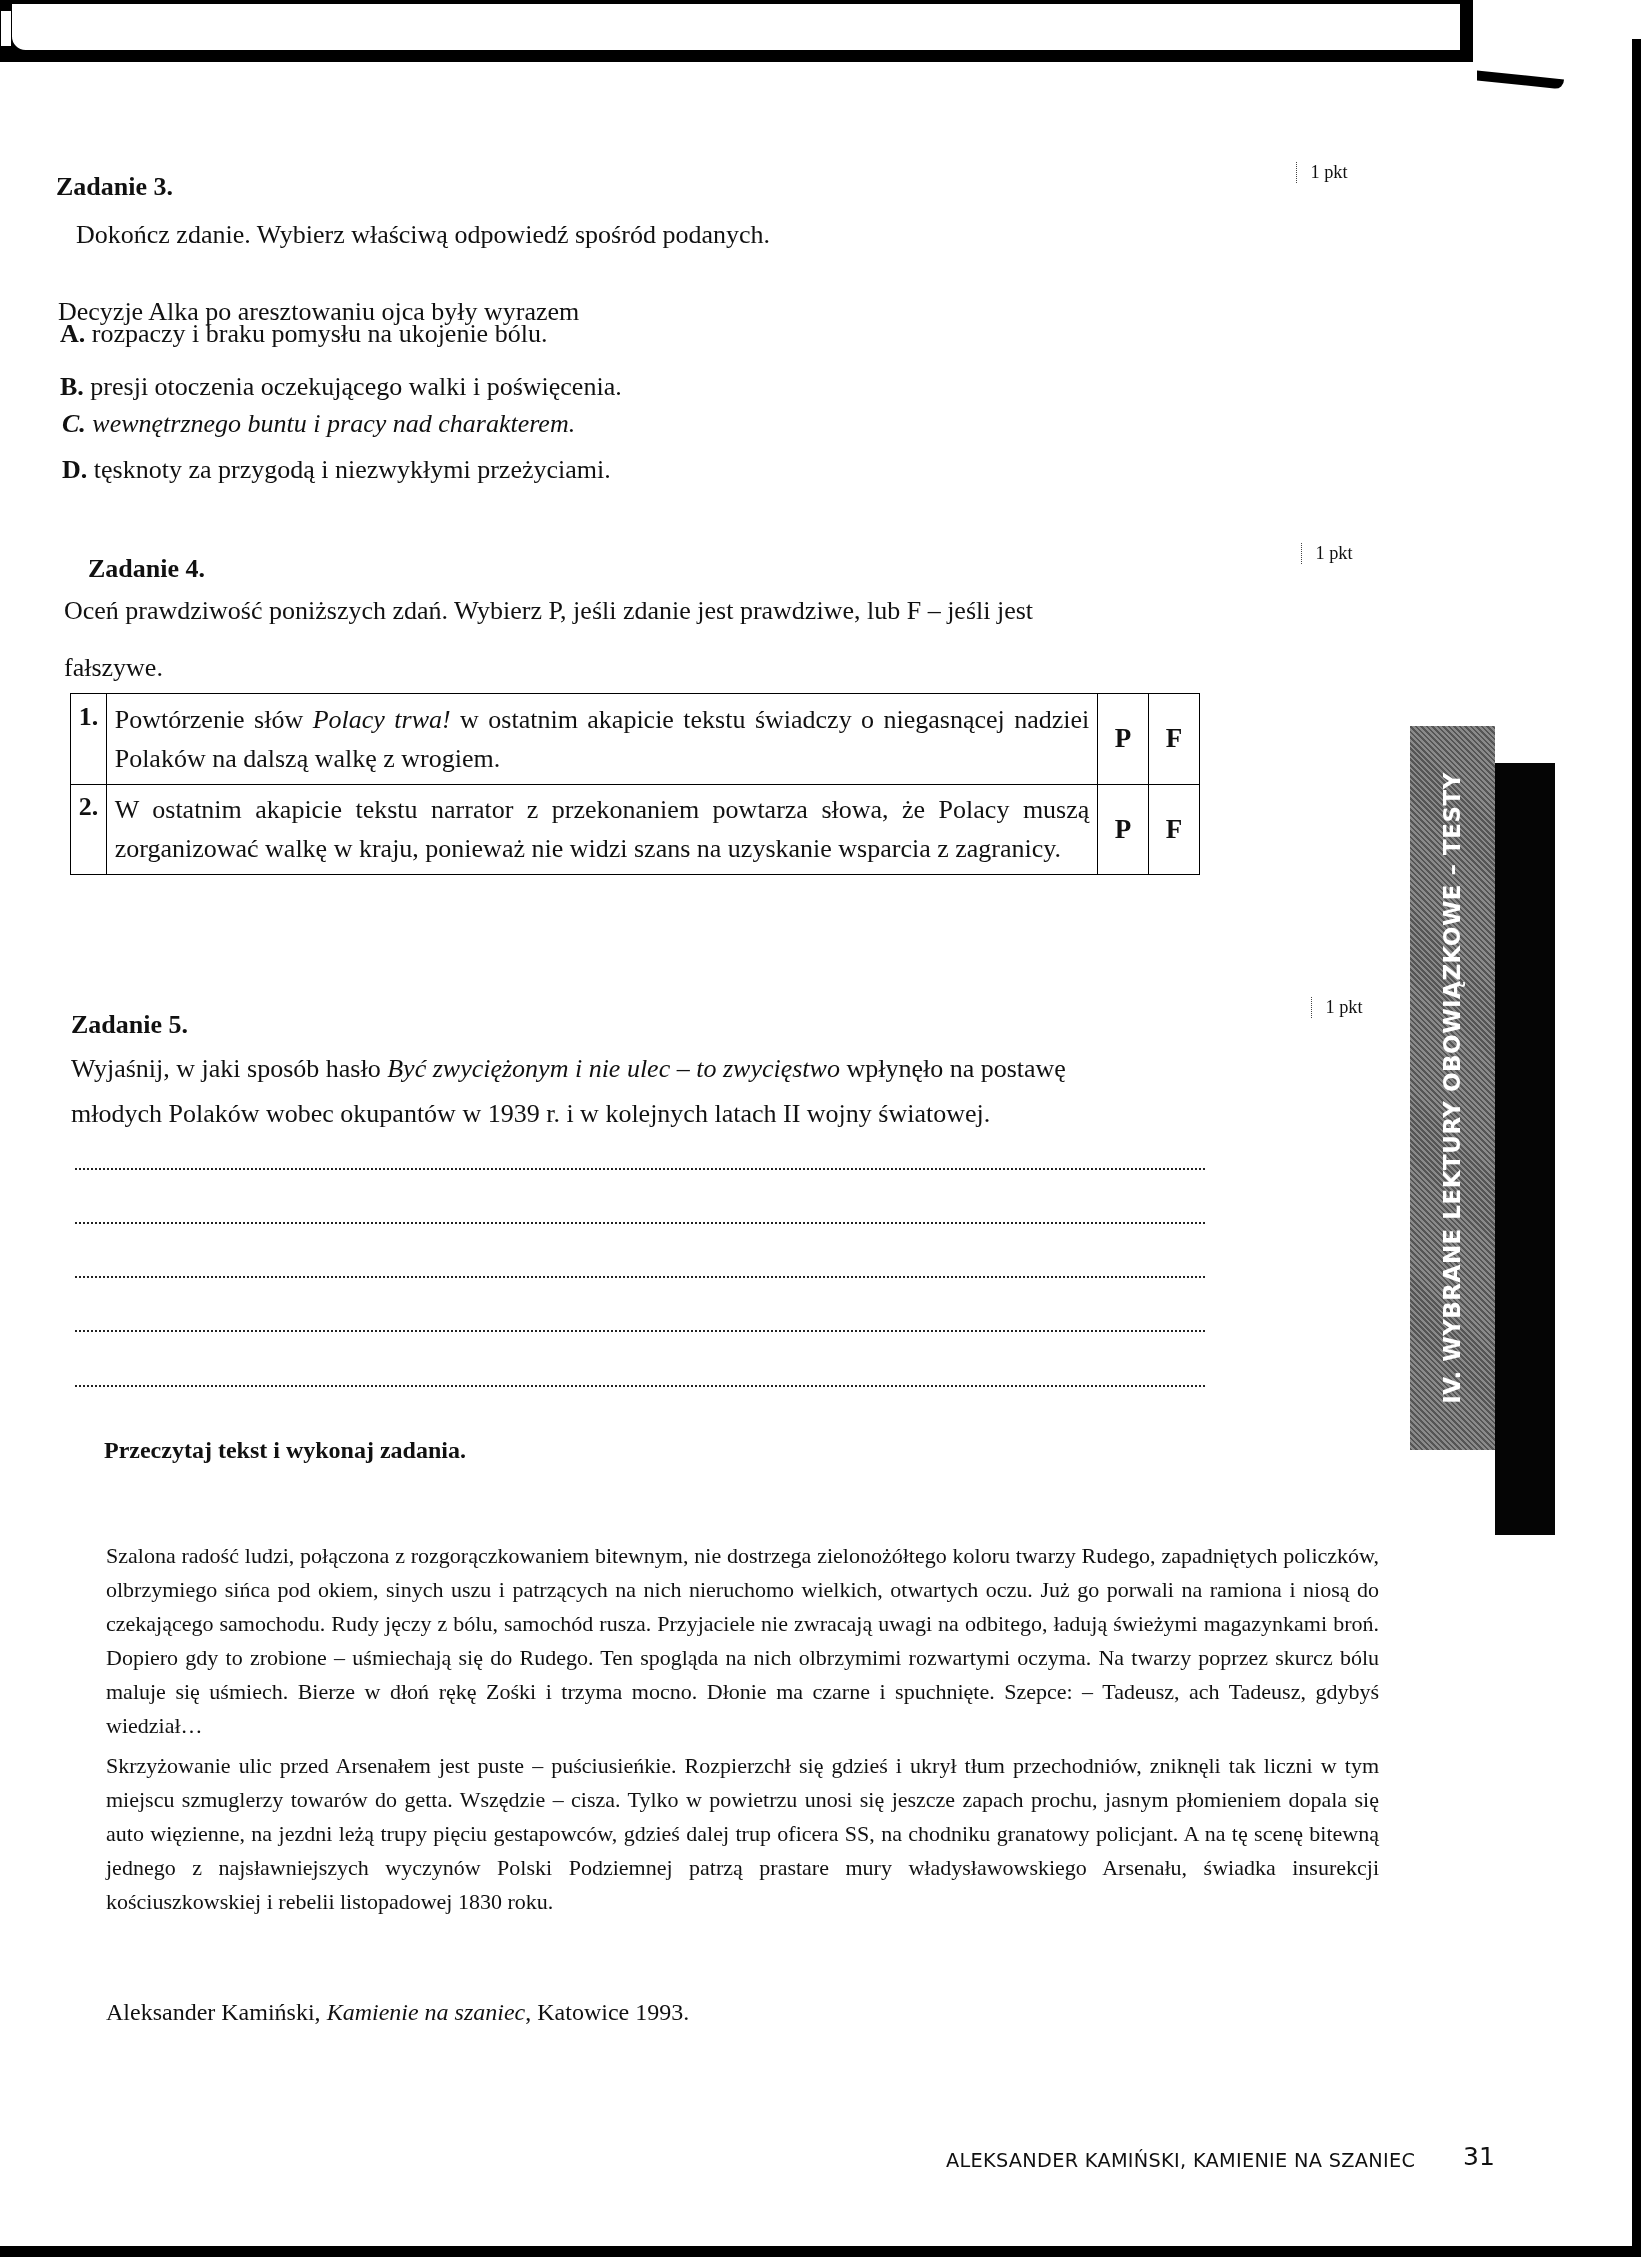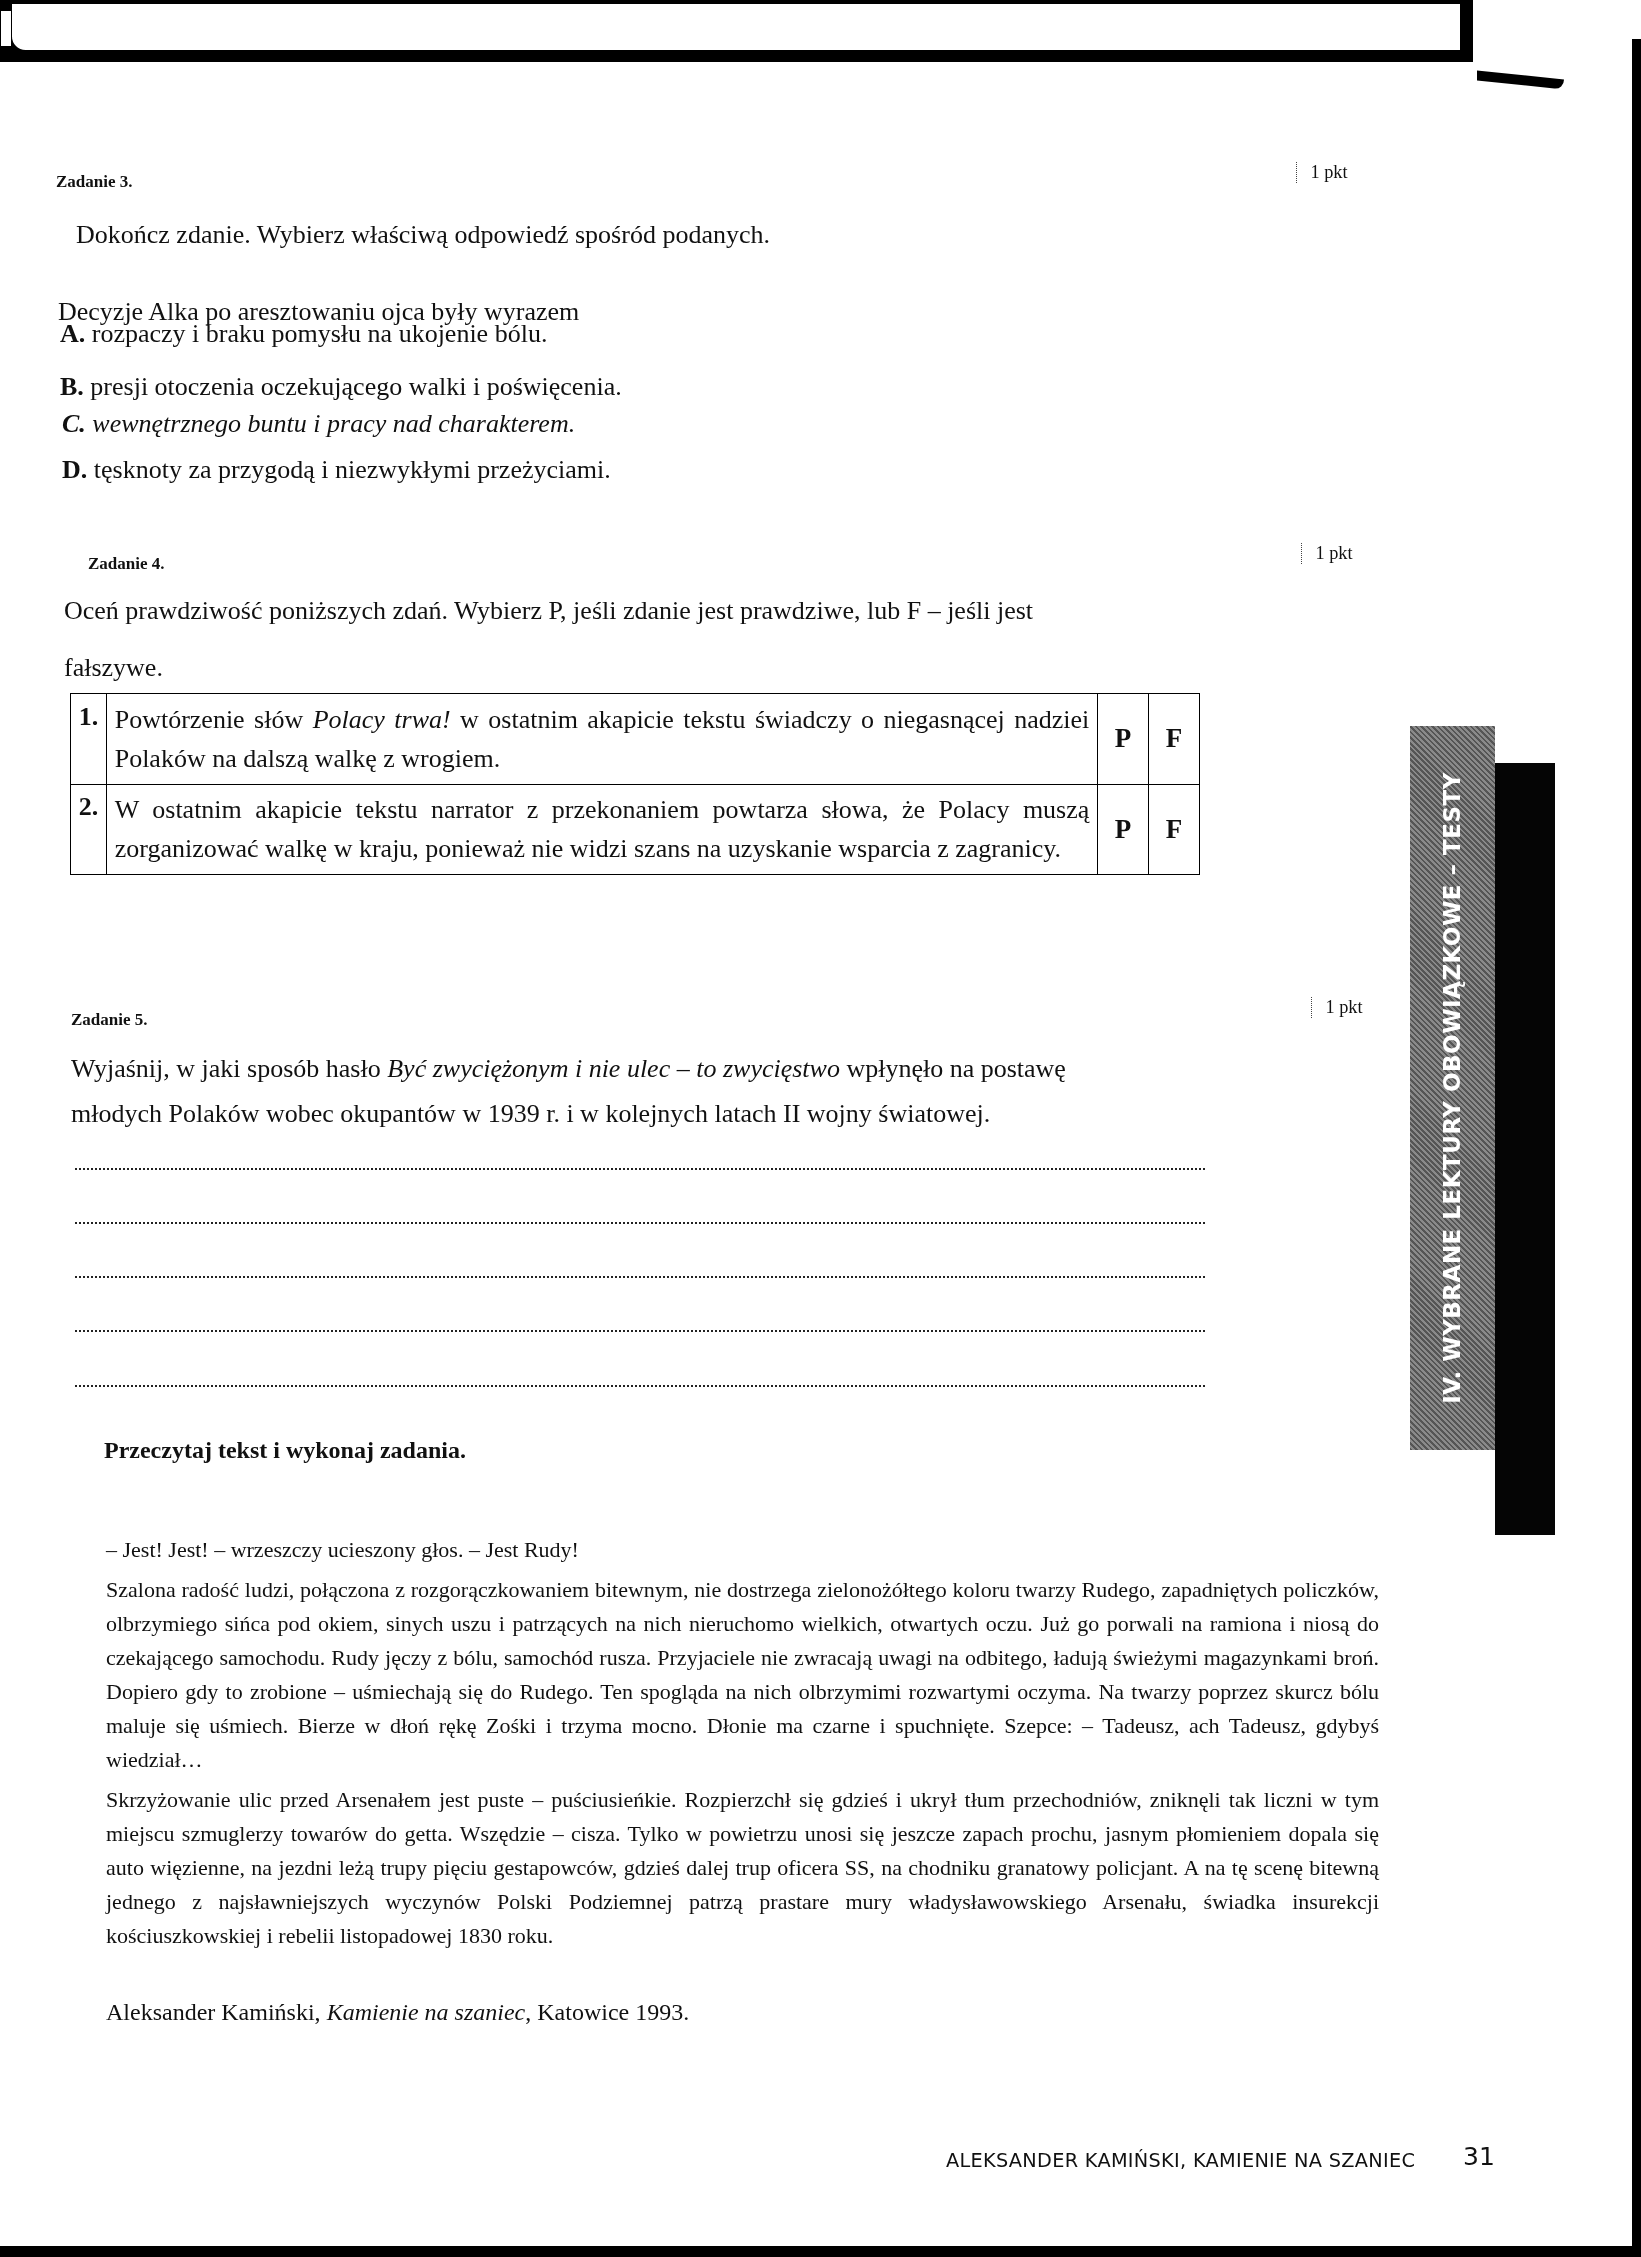--- a/index.html
+++ b/index.html
@@ -30,21 +30,21 @@
     background: #000; transform: skewY(6deg); border-radius: 0 0 9.7px 0;
   }
   .bottom-frame {
     position: absolute; left: 0; top: 2246px; width: 1641px; height: 11.6px; background: #000;
   }
   .right-edge {
     position: absolute; left: 1632px; top: 39px; width: 9.7px; height: 2219px; background:#000;
   }
 
   .task-title {
-    position: absolute; font-weight: bold; font-size: 17px;
+    position: absolute; font-weight: bold; font-size: 26px;
   }
   .line {
     position: absolute; font-size: 26px; white-space: nowrap;
   }
   .opt-letter { font-weight: bold; }
   .pts {
     position: absolute; font-size: 18.3px; padding-left: 13.5px;
     border-left: 1px dotted #444;
   }
 
@@ -161,21 +161,20 @@
 <div class="line" style="left:71px; top:1099px;">młodych Polaków wobec okupantów w 1939 r. i w kolejnych latach II wojny światowej.</div>
 
 <div class="dots" style="top:1168px;"></div>
 <div class="dots" style="top:1222px;"></div>
 <div class="dots" style="top:1276px;"></div>
 <div class="dots" style="top:1330px;"></div>
 <div class="dots" style="top:1385px;"></div>
 
 <div class="instr">Przeczytaj tekst i wykonaj zadania.</div>
 <div class="passage">
-  <p>– Jest! Jest! – wrzeszczy ucieszony głos. – Jest Rudy!</p>
   <p class="gap">Szalona radość ludzi, połączona z rozgorączkowaniem bitewnym, nie dostrzega zielonożółtego koloru twarzy Rudego, zapadniętych policzków, olbrzymiego sińca pod okiem, sinych uszu i patrzących na nich nieruchomo wielkich, otwartych oczu. Już go porwali na ramiona i niosą do czekającego samochodu. Rudy jęczy z bólu, samochód rusza. Przyjaciele nie zwracają uwagi na odbitego, ładują świeżymi magazynkami broń. Dopiero gdy to zrobione – uśmiechają się do Rudego. Ten spogląda na nich olbrzymimi rozwartymi oczyma. Na twarzy poprzez skurcz bólu maluje się uśmiech. Bierze w dłoń rękę Zośki i trzyma mocno. Dłonie ma czarne i spuchnięte. Szepce: – Tadeusz, ach Tadeusz, gdybyś wiedział…</p>
   <p class="gap">Skrzyżowanie ulic przed Arsenałem jest puste – puściusieńkie. Rozpierzchł się gdzieś i ukrył tłum przechodniów, zniknęli tak liczni w tym miejscu szmuglerzy towarów do getta. Wszędzie – cisza. Tylko w powietrzu unosi się jeszcze zapach prochu, jasnym płomieniem dopala się auto więzienne, na jezdni leżą trupy pięciu gestapowców, gdzieś dalej trup oficera SS, na chodniku granatowy policjant. A na tę scenę bitewną jednego z najsławniejszych wyczynów Polski Podziemnej patrzą prastare mury władysławowskiego Arsenału, świadka insurekcji kościuszkowskiej i rebelii listopadowej 1830 roku.</p>
 </div>
 <div class="source"><span>Aleksander Kamiński, </span><span class="i">Kamienie na szaniec</span><span>, Katowice 1993.</span></div>
 
 <div class="side-tab"></div>
 <div class="side-tab-dark"></div>
 <div class="side-tab-text">IV. WYBRANE LEKTURY OBOWIĄZKOWE – TESTY</div>
 
 <div class="footer-title">ALEKSANDER KAMIŃSKI, KAMIENIE NA SZANIEC</div>

